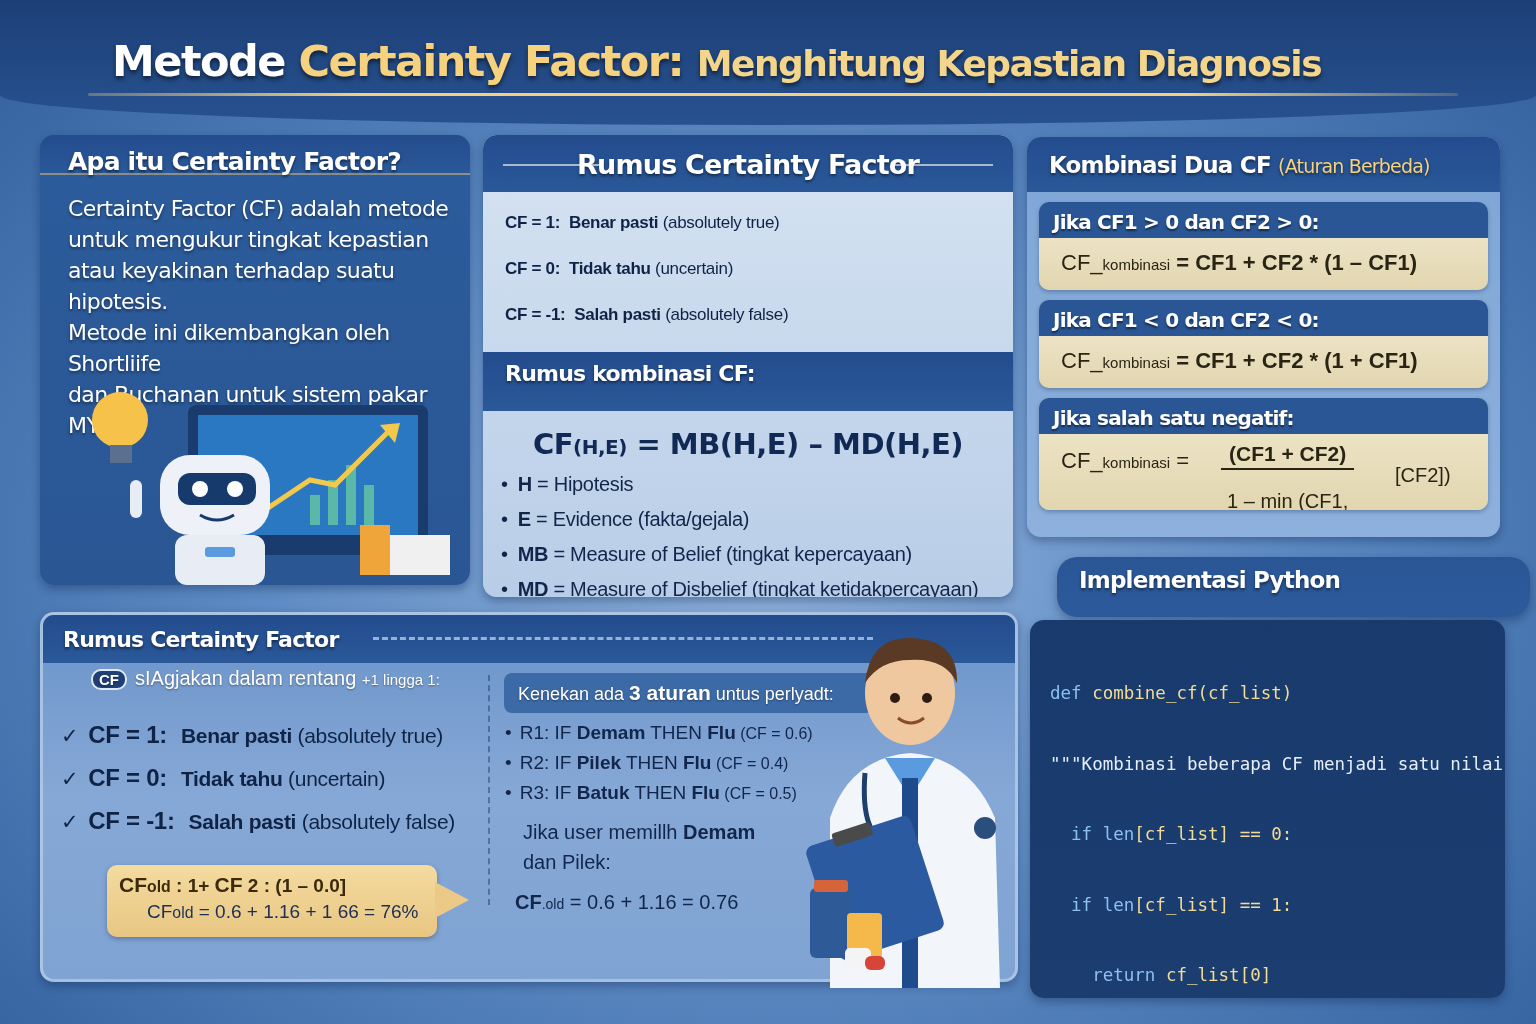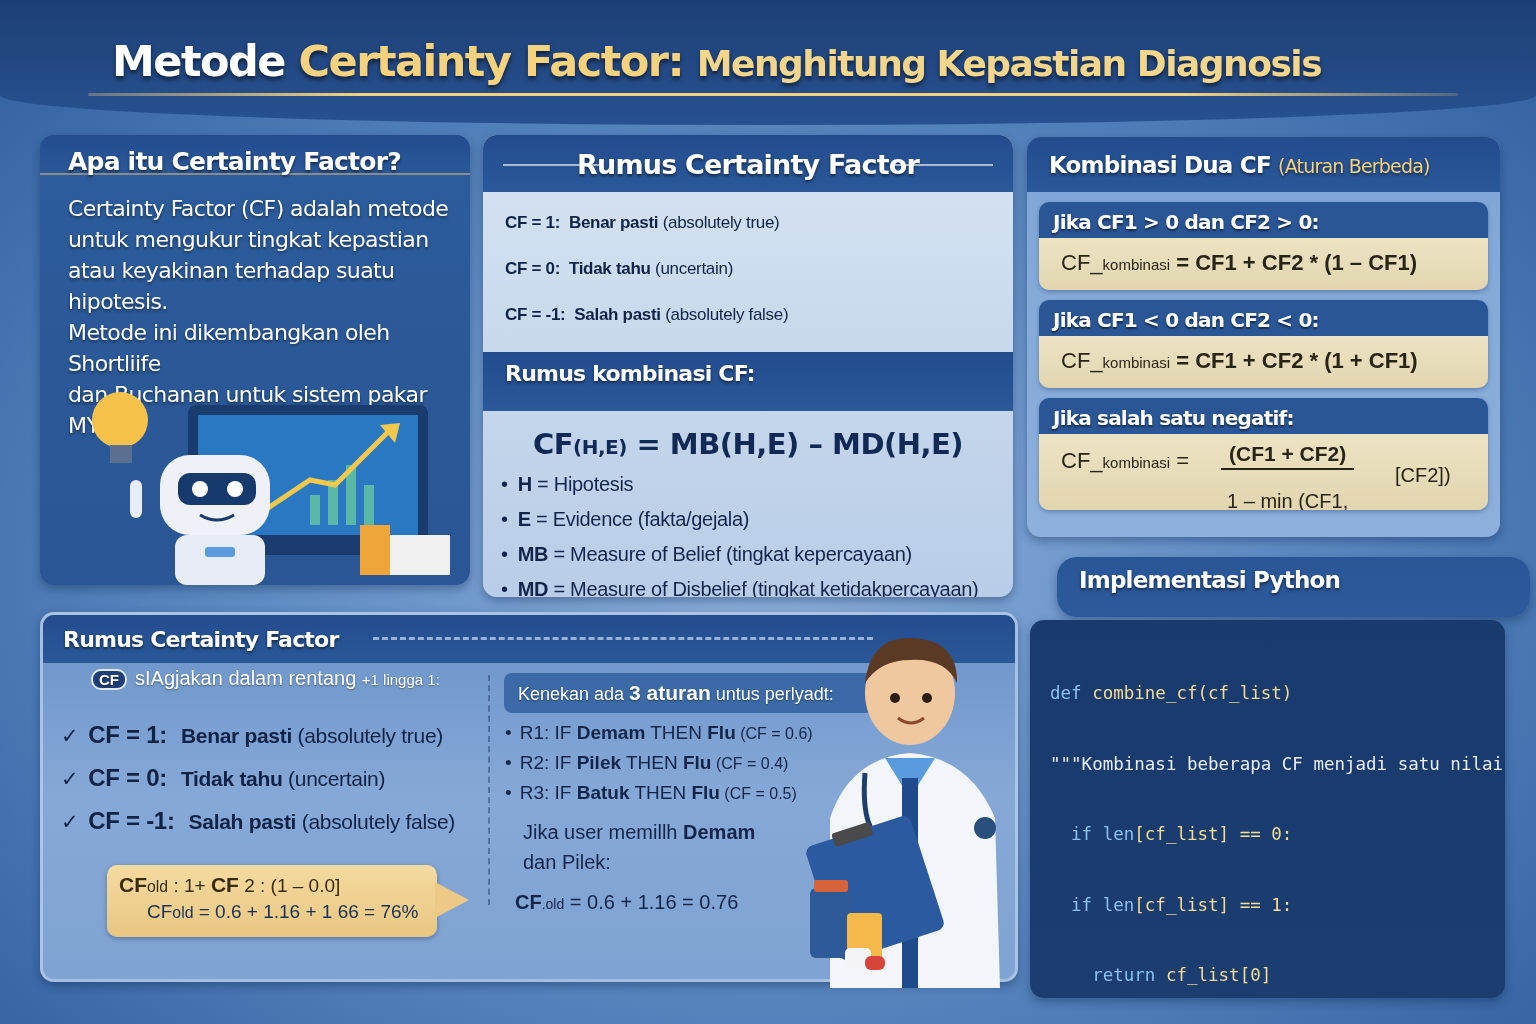--- a/index.html
+++ b/index.html
@@ -94,21 +94,21 @@
   .range-line { position: absolute; left: 48px; top: 52px; color: #fff; font-size: 20px; text-shadow: 0 1px 2px rgba(0,0,0,.4); white-space: nowrap; }
   .cf-badge { display: inline-block; background: #1f3f76; border: 2px solid #dfe9f5; color: #fff; border-radius: 10px; font-weight: bold; font-size: 15px; padding: 0 6px; margin-right: 8px; }
   .range-line .tiny { font-size: 15px; }
   .checks { position: absolute; left: 18px; top: 98px; }
   .checks div { height: 43px; line-height: 43px; font-size: 21px; color: #0f2346; white-space: nowrap; letter-spacing: -0.3px; }
   .checks .ck { font-weight: bold; margin-right: 10px; }
   .checks b.v { font-size: 24px; margin-right: 14px; }
   .vdash { position: absolute; left: 445px; top: 60px; height: 230px; border-left: 2px dashed rgba(30,60,110,.5); }
   .callout { position: absolute; left: 64px; top: 250px; width: 330px; height: 72px; background: linear-gradient(180deg, #f4dba0, #e8c681);
     border-radius: 10px; box-shadow: 0 2px 5px rgba(20,40,80,.35); padding: 8px 0 0 12px; white-space: nowrap; }
-  .callout .l1 { font-size: 19px; color: #3b2a0c; }
+  .callout .l1 { font-size: 19px; color: #3b2a0c; font-weight: bold; }
   .callout .l1 b { font-size: 21px; }
   .callout .l2 { font-size: 19px; color: #1d2f57; padding-left: 28px; margin-top: 4px; }
   .arrow { position: absolute; left: 392px; top: 267px; width: 0; height: 0;
     border-top: 18px solid transparent; border-bottom: 18px solid transparent; border-left: 34px solid #ecc987; }
   .rules-head { position: absolute; left: 461px; top: 58px; width: 370px; height: 40px; background: #3c6aa6; border-radius: 8px;
     color: #fff; font-size: 18px; padding: 8px 0 4px 14px; text-shadow: 0 1px 2px rgba(0,0,0,.4); white-space: nowrap; }
   .rules-head b { font-size: 21px; }
   .rules { position: absolute; left: 462px; top: 103px; list-style: none; }
   .rules li { height: 30px; line-height: 30px; font-size: 19px; color: #12264b; white-space: nowrap; }
   .rules li::before { content: "•"; margin-right: 8px; }

